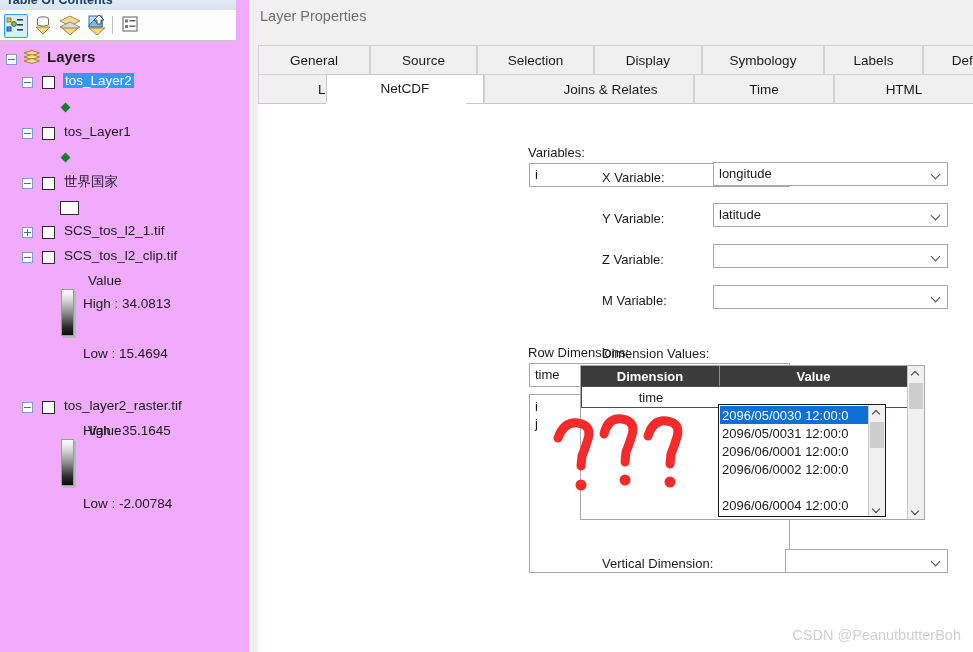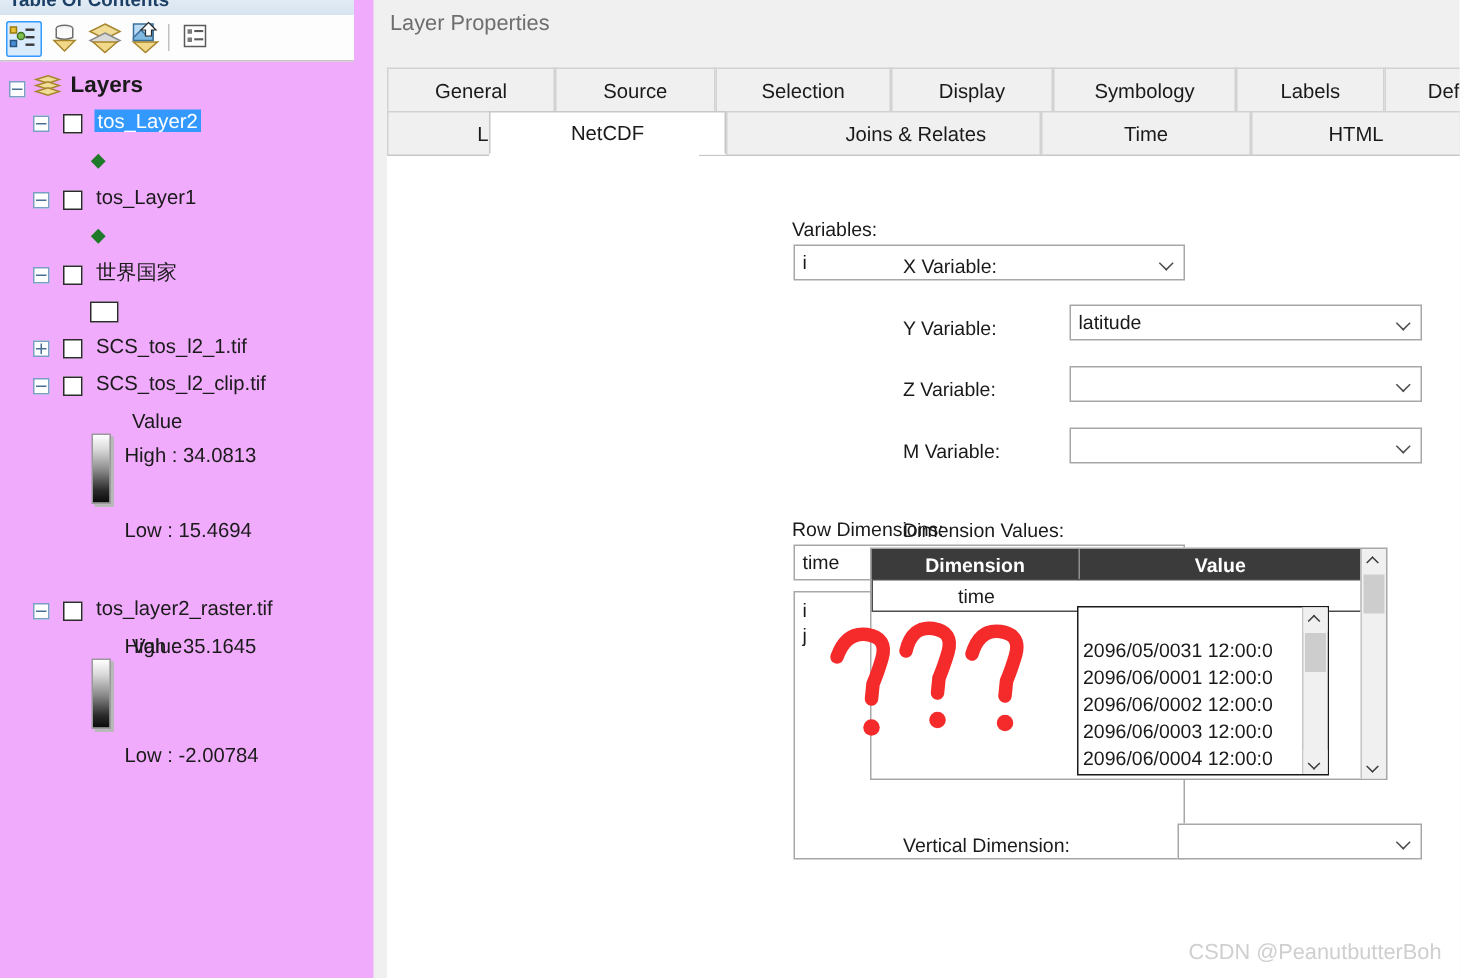--- a/index.html
+++ b/index.html
@@ -427,20 +427,24 @@
       <div class="combo" style="left:271px; top:259px; width:261px;">
         <span class="val">time</span>
         <span class="arrow"></span>
       </div>
       <div class="listbox" style="left:271px; top:290px; width:261px; height:179px;">
         <span class="item" style="top:4px;">i</span>
         <span class="item" style="top:21px;">j</span>
       </div>
 
       <div class="fld-label" style="left:344px; top:66px;">X Variable:</div>
+      <div class="combo" style="left:455px; top:58px; width:235px;">
+        <span class="val">longitude</span>
+        <span class="arrow"></span>
+      </div>
 
       <div class="fld-label" style="left:344px; top:107px;">Y Variable:</div>
       <div class="combo" style="left:455px; top:99px; width:235px;">
         <span class="val">latitude</span>
         <span class="arrow"></span>
       </div>
 
       <div class="fld-label" style="left:344px; top:148px;">Z Variable:</div>
       <div class="combo" style="left:455px; top:140px; width:235px;">
         <span class="val"></span>
@@ -476,24 +480,24 @@
           <span class="ch chev-up"></span>
         </div>
       <div class="sthumb" style="top:17px; height:26px;"></div>
       <div class="sbtn" style="top:136px;">
           <span class="ch chev-dn"></span>
         </div>
     </div>
   </div>
 
   <div id="dropdown">
+    <div class="dd-item sel" style="top:1px;">2096/05/0030 12:00:0</div>
     <div class="dd-item" style="top:19px;">2096/05/0031 12:00:0</div>
     <div class="dd-item" style="top:37px;">2096/06/0001 12:00:0</div>
     <div class="dd-item" style="top:55px;">2096/06/0002 12:00:0</div>
-    <div class="dd-item" style="top:73px;">2096/06/0003 12:00:0</div>
     <div class="dd-item" style="top:91px;">2096/06/0004 12:00:0</div>
     <div id="dd-scroll">
       <div class="sbtn" style="top:0;">
           <span class="ch chev-up"></span>
         </div>
       <div class="sthumb" style="top:17px; height:26px;"></div>
       <div class="sbtn" style="top:95px;">
           <span class="ch chev-dn"></span>
         </div>
     </div>

